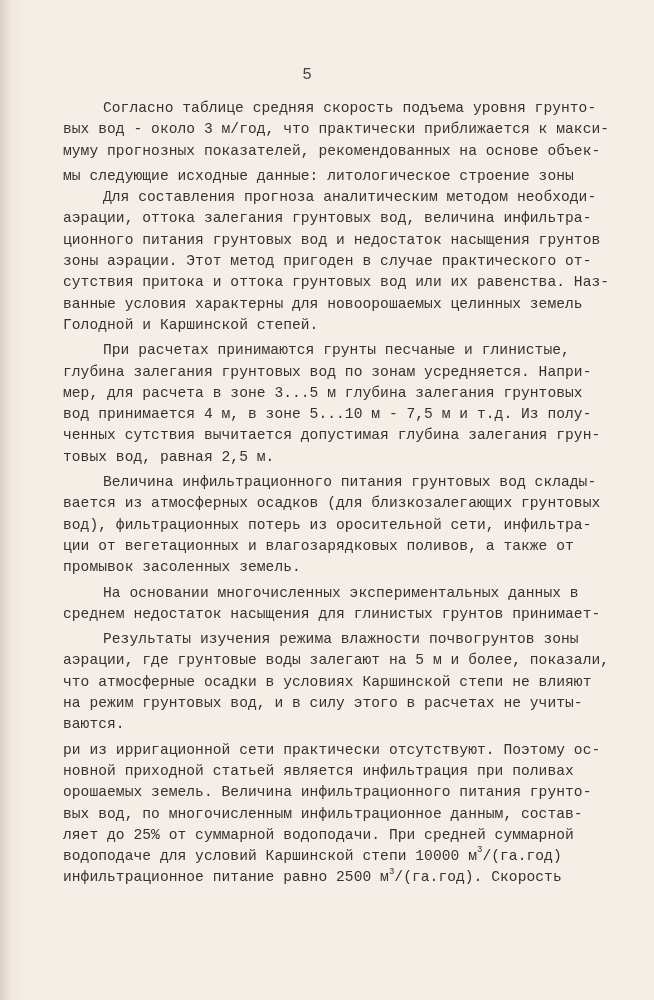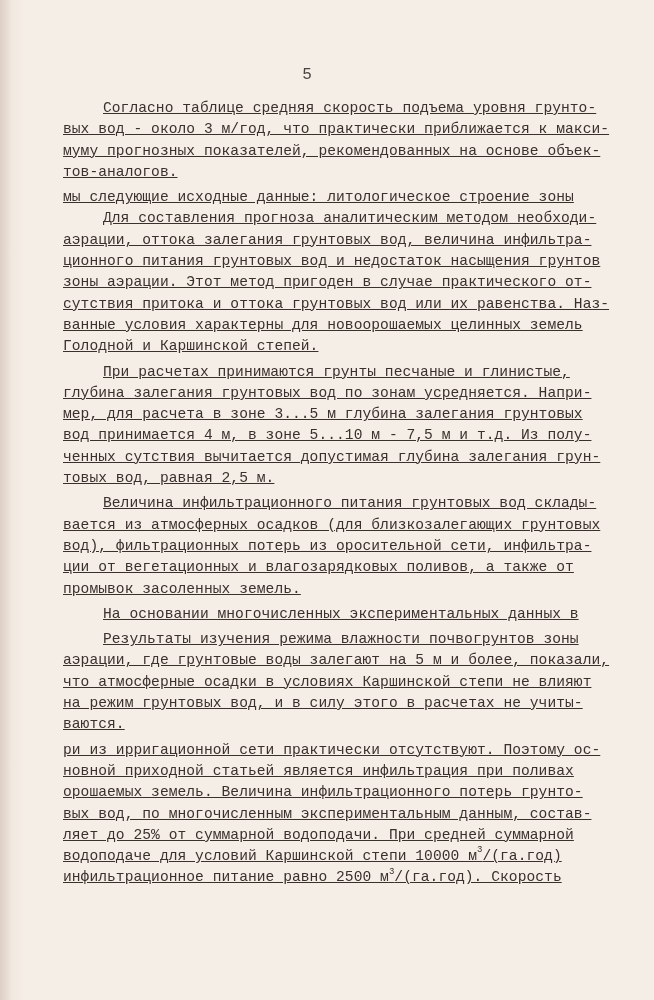--- a/index.html
+++ b/index.html
@@ -45,21 +45,20 @@
       font-size: 14.6px;
       white-space: pre;
       letter-spacing: 0.05px;
       color: #3b302d;
     }
     .line.indent {
       padding-left: 40px;
     }
     .para {
       margin: 0 0 4px 0;
-      text-decoration: underline;
     }
     sup {
       font-size: 9px;
       line-height: 0;
       position: relative;
       top: -2px;
     }
   </style>
 </head>
 <body>
@@ -67,21 +66,20 @@
 <div class="page">
 
   <div class="page-number">5</div>
 
   <div class="body-text">
 
     <div class="para">
       <span class="line indent">Согласно таблице средняя скорость подъема уровня грунто-</span>
       <span class="line">вых вод - около 3 м/год, что практически приближается к макси-</span>
       <span class="line">муму прогнозных показателей, рекомендованных на основе объек-</span>
-      <span class="line">тов-аналогов.</span>
     </div>
 
     <div class="para">
       <span class="line">мы следующие исходные данные: литологическое строение зоны</span>
       <span class="line indent">Для составления прогноза аналитическим методом необходи-</span>
       <span class="line">аэрации, оттока залегания грунтовых вод, величина инфильтра-</span>
       <span class="line">ционного питания грунтовых вод и недостаток насыщения грунтов</span>
       <span class="line">зоны аэрации. Этот метод пригоден в случае практического от-</span>
       <span class="line">сутствия притока и оттока грунтовых вод или их равенства. Наз-</span>
       <span class="line">ванные условия характерны для новоорошаемых целинных земель</span>
@@ -100,34 +98,35 @@
     <div class="para">
       <span class="line indent">Величина инфильтрационного питания грунтовых вод склады-</span>
       <span class="line">вается из атмосферных осадков (для близкозалегающих грунтовых</span>
       <span class="line">вод), фильтрационных потерь из оросительной сети, инфильтра-</span>
       <span class="line">ции от вегетационных и влагозарядковых поливов, а также от</span>
       <span class="line">промывок засоленных земель.</span>
     </div>
 
     <div class="para">
       <span class="line indent">На основании многочисленных экспериментальных данных в</span>
+      <span class="line">среднем недостаток насыщения для глинистых грунтов принимает-</span>
     </div>
 
     <div class="para">
       <span class="line indent">Результаты изучения режима влажности почвогрунтов зоны</span>
       <span class="line">аэрации, где грунтовые воды залегают на 5 м и более, показали,</span>
       <span class="line">что атмосферные осадки в условиях Каршинской степи не влияют</span>
       <span class="line">на режим грунтовых вод, и в силу этого в расчетах не учиты-</span>
       <span class="line">ваются.</span>
     </div>
 
     <div class="para">
       <span class="line">ри из ирригационной сети практически отсутствуют. Поэтому ос-</span>
       <span class="line">новной приходной статьей является инфильтрация при поливах</span>
-      <span class="line">орошаемых земель. Величина инфильтрационного потерь грунто-</span>
-      <span class="line">вых вод, по многочисленным экспериментальным данным, состав-</span>
+      <span class="line">орошаемых земель. Величина инфильтрационного питания грунто-</span>
+      <span class="line">вых вод, по многочисленным инфильтрационное данным, состав-</span>
       <span class="line">ляет до 25% от суммарной водоподачи. При средней суммарной</span>
       <span class="line"><span>водоподаче для условий Каршинской степи 10000 м</span><sup>3</sup><span>/(га.год)</span></span>
       <span class="line"><span>инфильтрационное питание равно 2500 м</span><sup>3</sup><span>/(га.год). Скорость</span></span>
     </div>
 
   </div>
 </div>
 
 </body></html>

